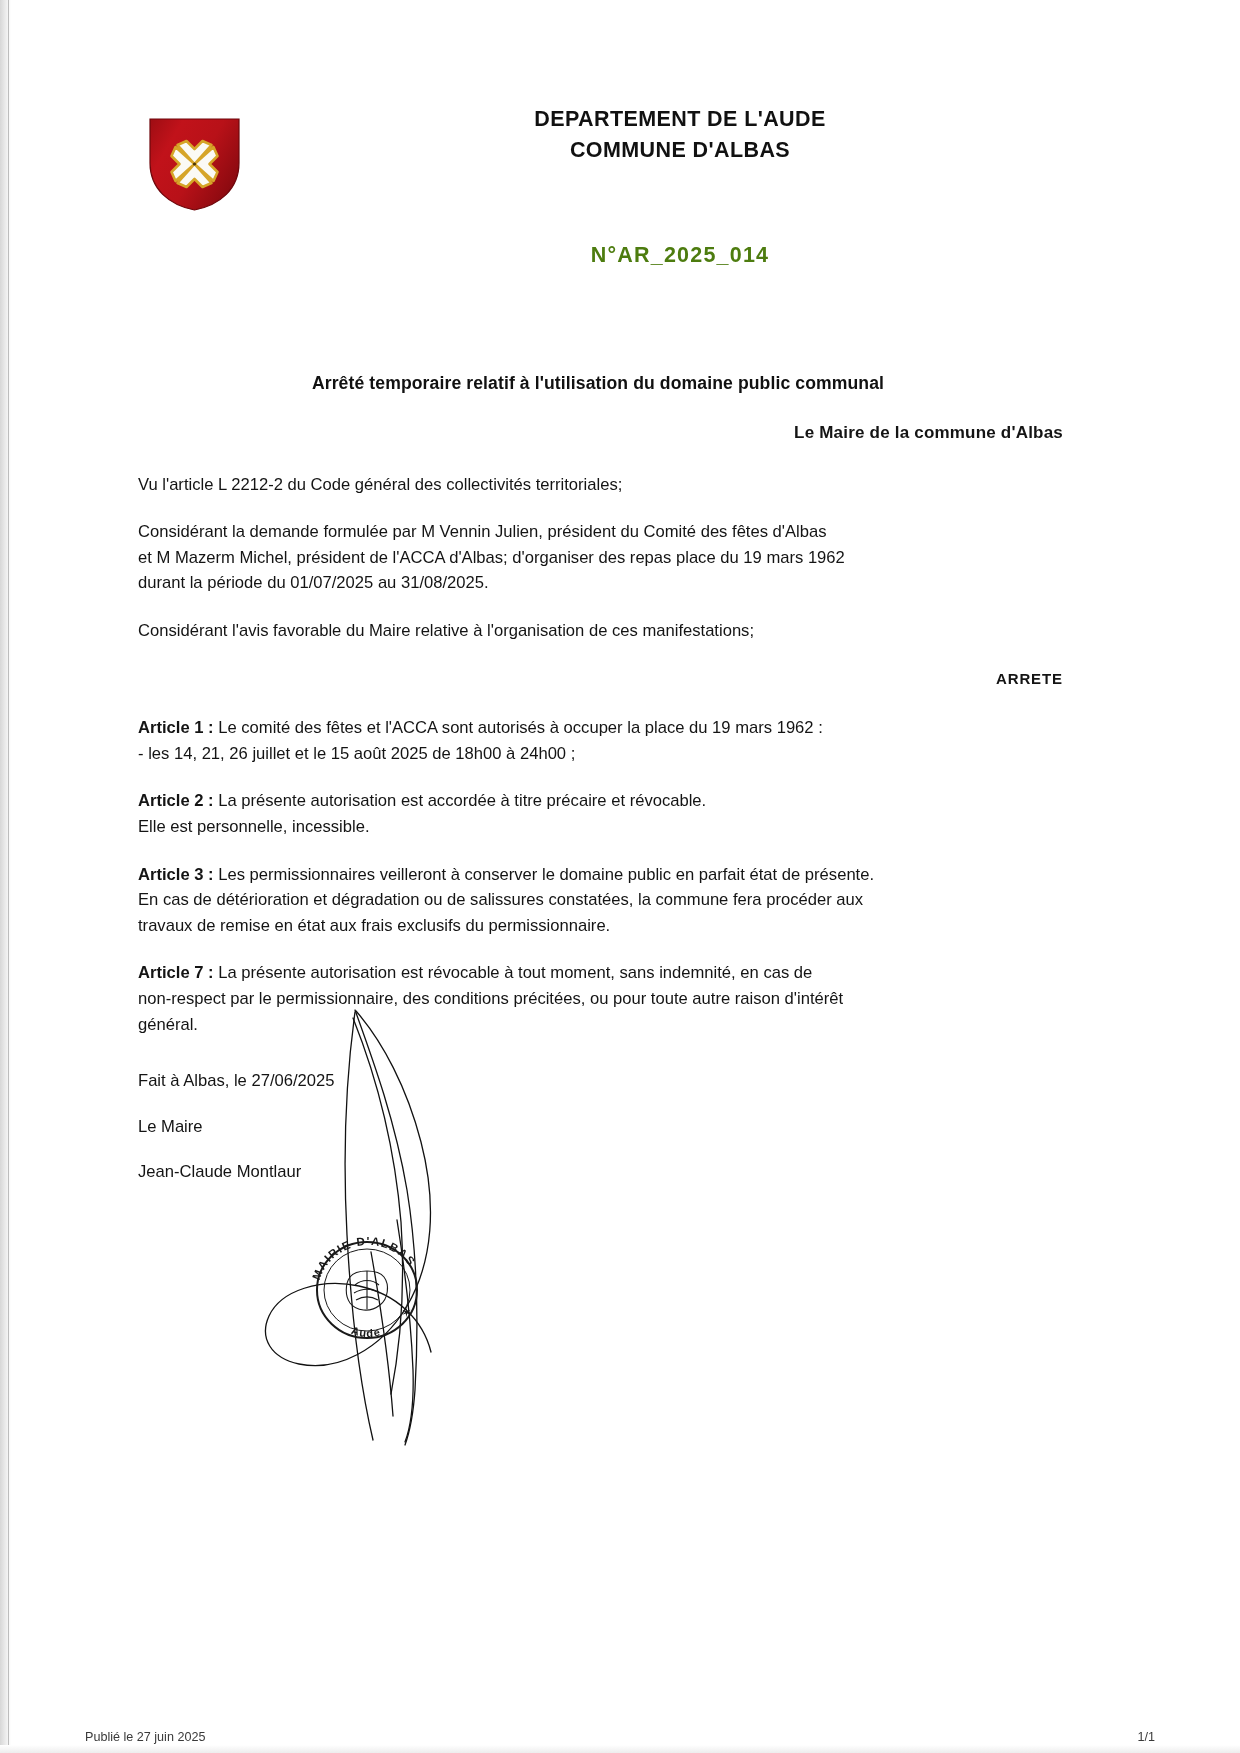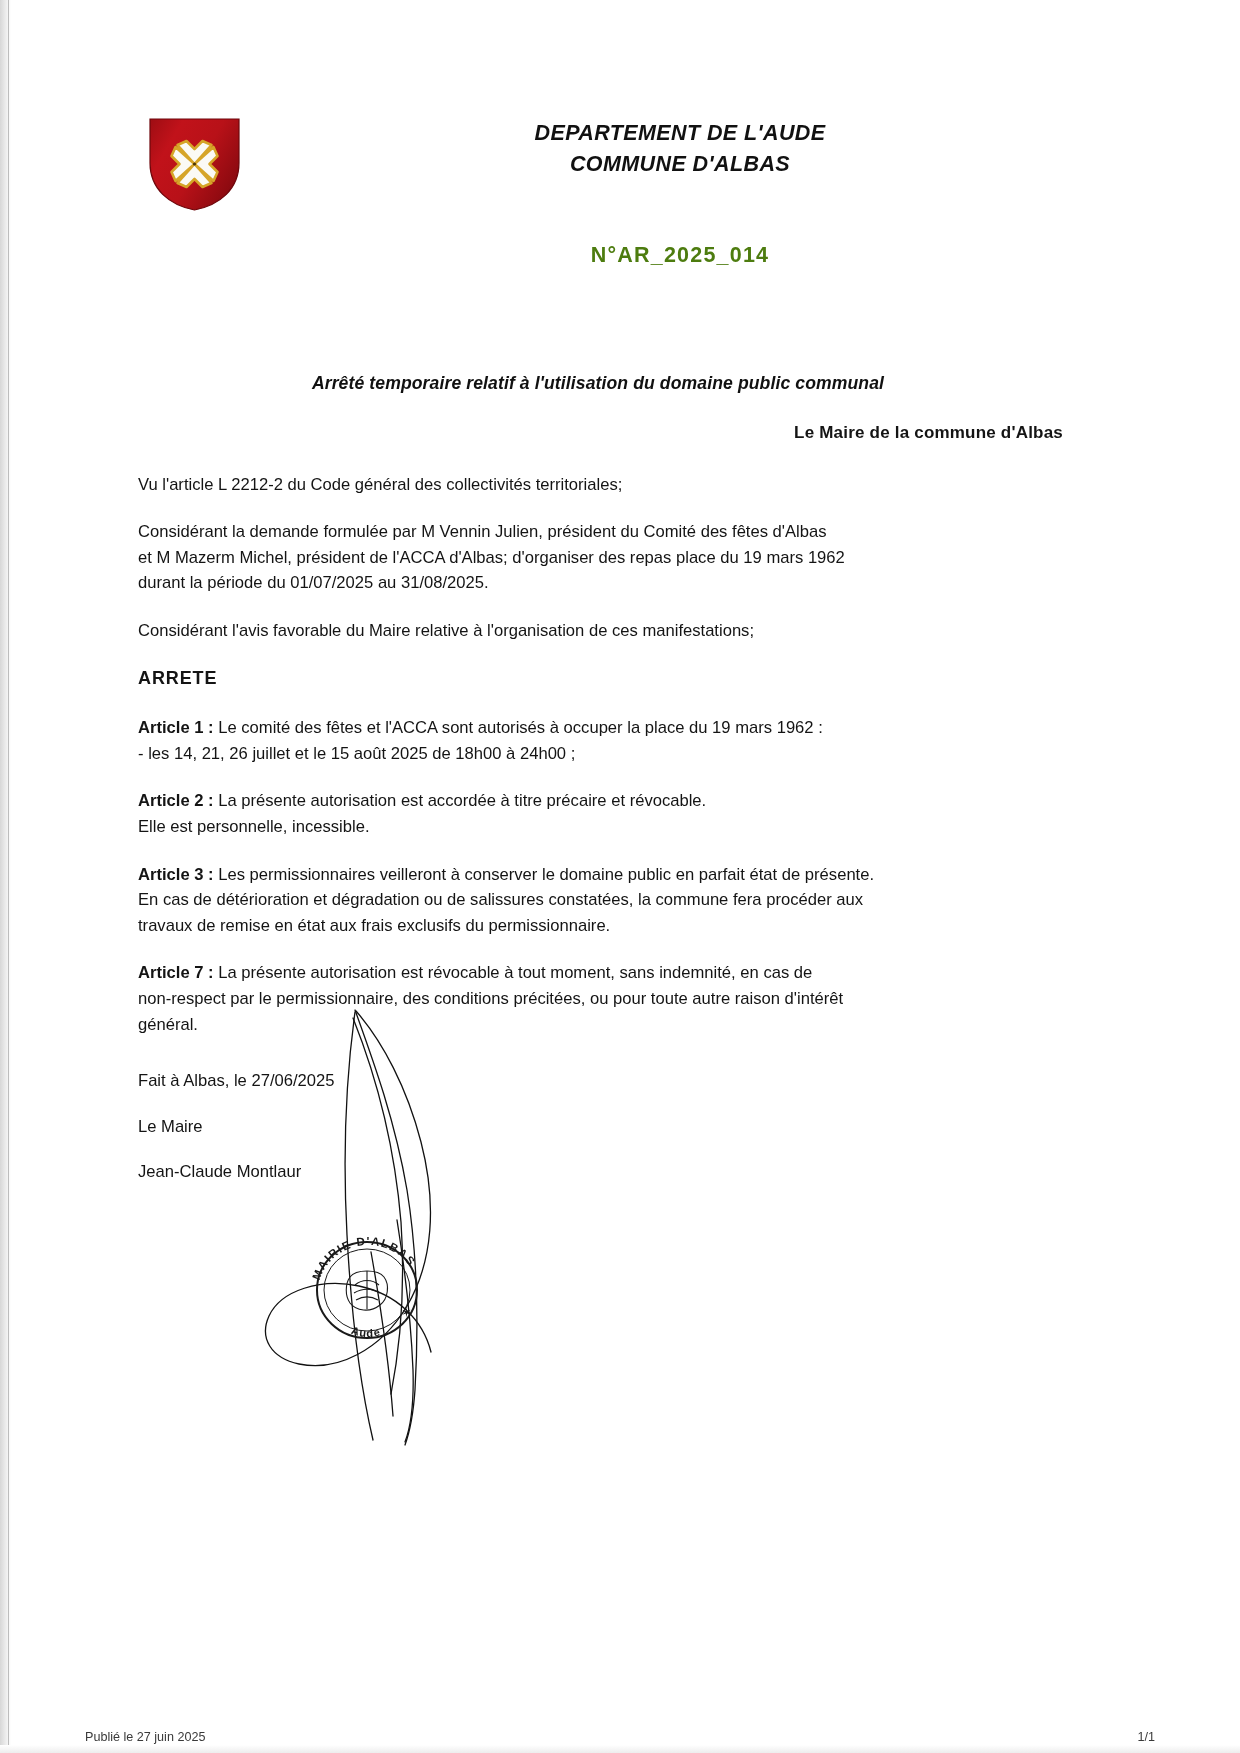--- a/index.html
+++ b/index.html
@@ -51,24 +51,23 @@
     position: absolute;
     left: 148px;
     top: 117px;
     width: 93px;
     height: 95px;
   }
 
   .header-titles {
     position: absolute;
     left: 300px;
-    top: 118px;
+    top: 104px;
     width: 760px;
     text-align: center;
-    font-style: italic;
   }
   .dept-line {
     font-weight: bold;
     font-size: 21.5px;
     letter-spacing: 0.4px;
     line-height: 31px;
     color: #111;
   }
 
   .arrete-number {
@@ -87,21 +86,20 @@
   .doc-title {
     position: absolute;
     left: 138px;
     top: 373px;
     width: 920px;
     text-align: center;
     font-weight: bold;
     font-size: 17.6px;
     letter-spacing: 0.1px;
     color: #111;
-    font-style: italic;
   }
 
   .body-block {
     position: absolute;
     left: 138px;
     top: 420px;
     width: 925px;
     font-size: 16.6px;
     line-height: 25.6px;
     color: #141414;
@@ -111,23 +109,24 @@
   }
   .heading-line {
     font-weight: bold;
     font-size: 17px;
     letter-spacing: 0.2px;
     margin: 0 0 26px 0;
     text-align: right;
   }
   .arrete-kw {
     font-weight: bold;
-    font-size: 18px;
+    font-size: 15px;
     letter-spacing: 0.9px;
     margin: 0 0 24px 0;
+    text-align: right;
   }
   .article-label {
     font-weight: bold;
     text-align: right;
   }
 
   
   .sign-block {
     position: absolute;
     left: 138px;

